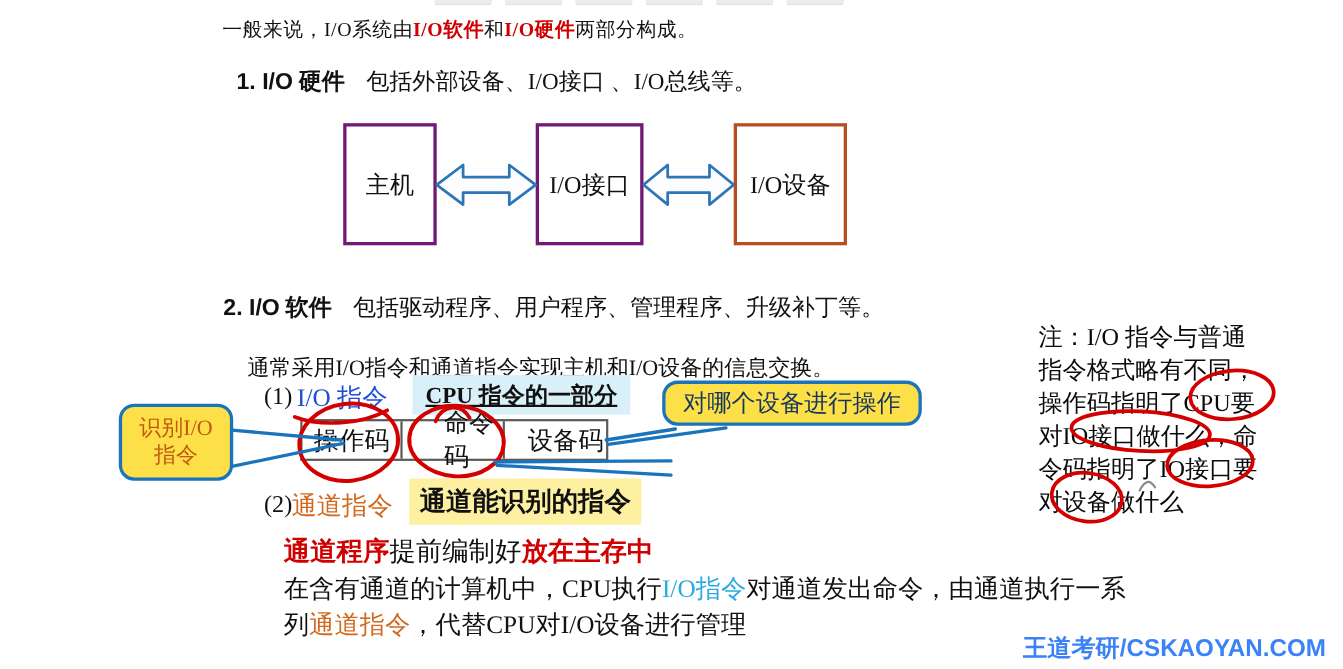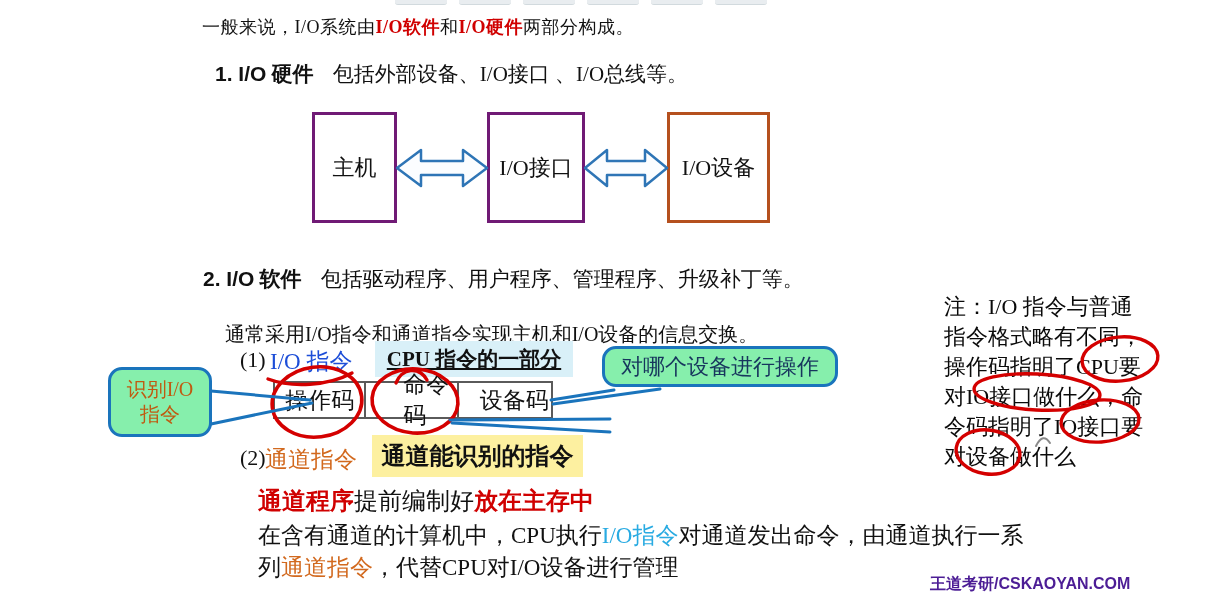--- a/index.html
+++ b/index.html
@@ -33,33 +33,33 @@
   .note-blue{background:#d9f0f8;display:flex;align-items:center;justify-content:center;
     font-weight:bold;font-size:21px;box-sizing:border-box;text-decoration:underline;}
   .note-yellow{background:#fdf0a0;display:flex;align-items:center;justify-content:center;
     font-weight:bold;font-size:24px;box-sizing:border-box;}
   
   .fmt-table{display:flex;box-sizing:border-box;border:2px solid #5a5a5a;background:#fff;}
   .fmt-cell{box-sizing:border-box;border-right:2px solid #5a5a5a;display:flex;align-items:center;
     justify-content:center;font-size:23px;}
   .fmt-cell:last-child{border-right:none;}
   
-  .bubble{box-sizing:border-box;border:3px solid #1a74bc;border-radius:14px;background:#86efac;
+  .bubble{box-sizing:border-box;border:3px solid #1a74bc;border-radius:14px;background:#fde047;
     display:flex;align-items:center;justify-content:center;text-align:center;z-index:2;}
   .bubble.orange-text{color:#c05a11;font-size:20px;line-height:25px;white-space:pre-line;}
   .bubble.blue-text{color:#17365d;font-size:22px;}
   
   .progline{font-size:24px;white-space:nowrap;}
   .progline .blk{color:#111;font-weight:normal;}
   
   .para{font-size:23px;line-height:32px;white-space:nowrap;}
   
   .sidenote{font-size:22px;line-height:30px;white-space:pre-line;color:#0a0a0a;}
   
-  .watermark{font-size:16px;font-weight:bold;color:#4c1d95;
+  .watermark{font-size:22px;font-weight:bold;color:#3b82f6;
     font-family:"Liberation Sans","DejaVu Sans",sans-serif;white-space:nowrap;}
   .overlay{position:absolute;left:0;top:0;z-index:5;pointer-events:none;}
 </style>
 </head>
 <body>
 
 <div class="canvas">
 
   <div class="thumb-edge" style="left:395px"></div>
   <div class="thumb-edge" style="left:459px"></div>

